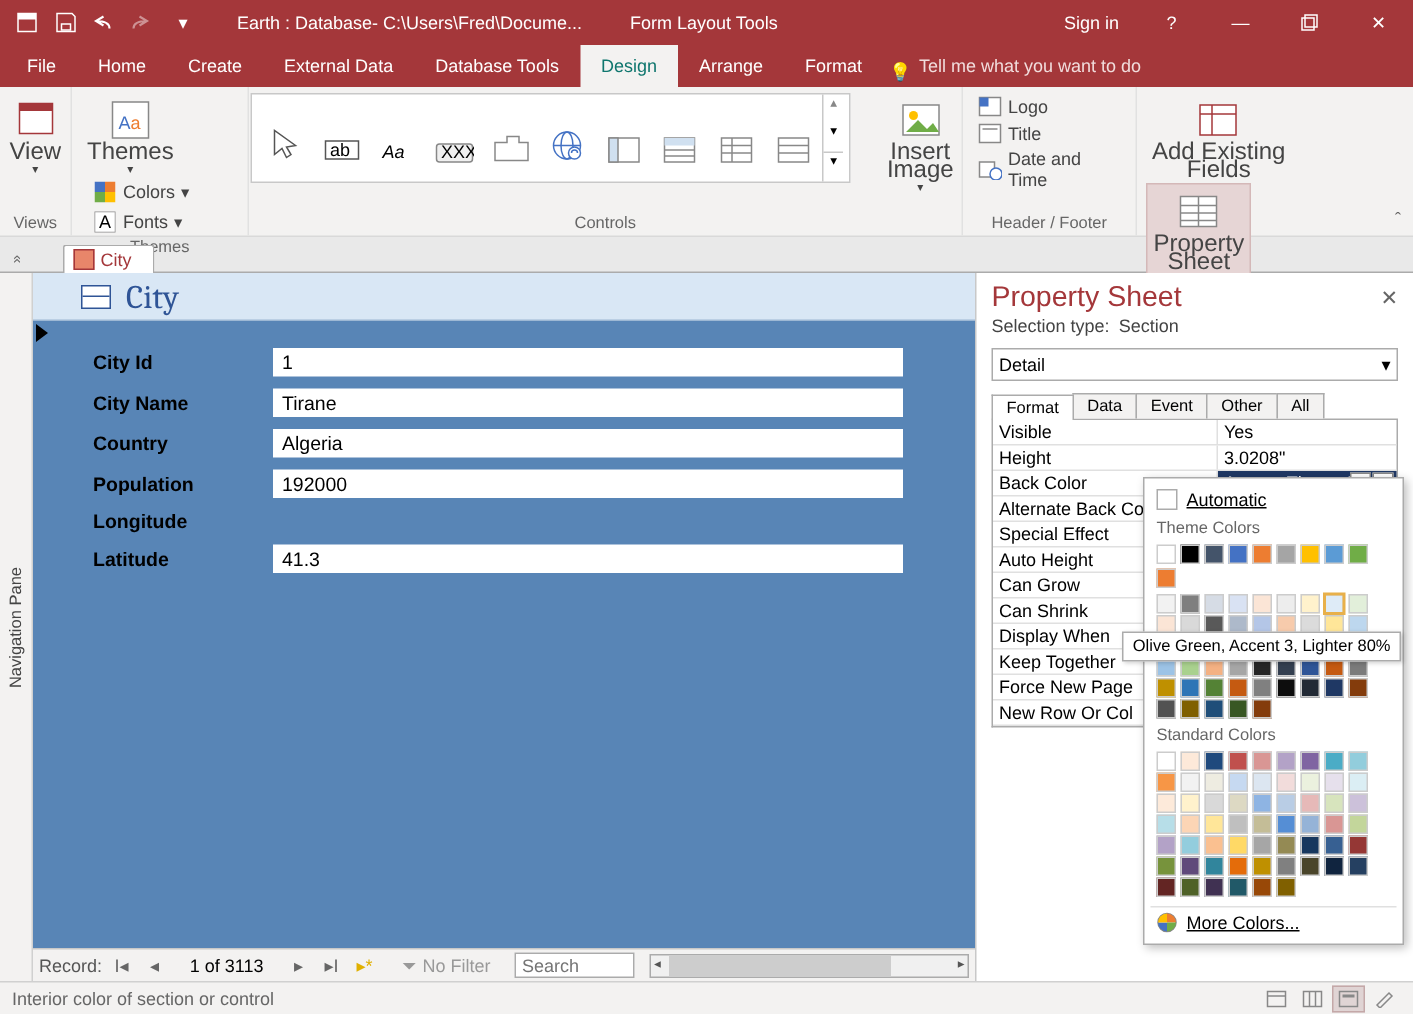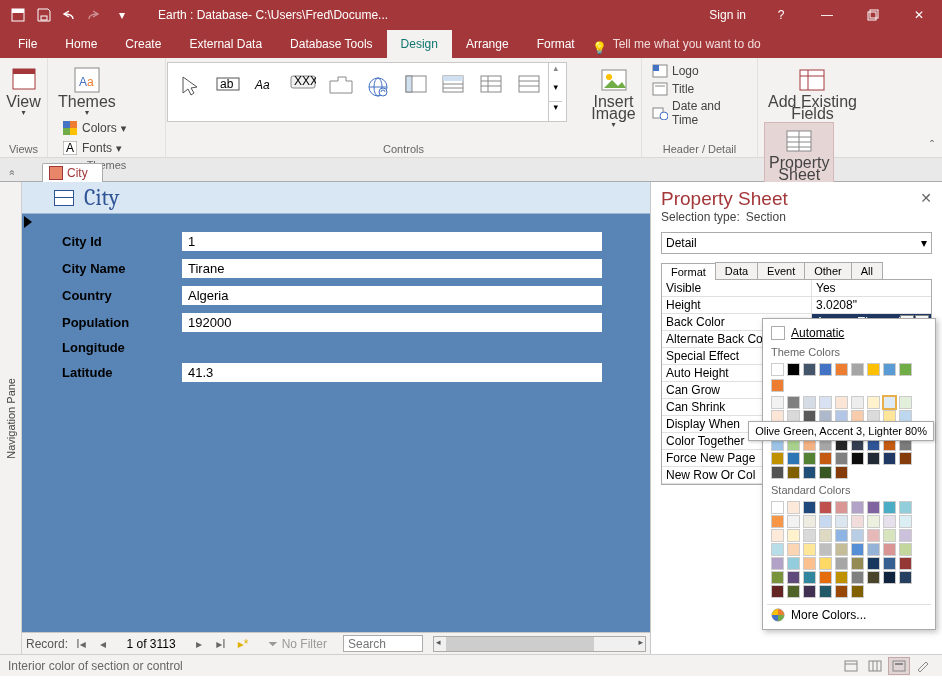--- a/index.html
+++ b/index.html
@@ -20,21 +20,21 @@
 .ribbon{height:100px;background:#f3f2f1;border-bottom:1px solid #d9d9d9;display:flex;position:relative}
 .group{border-right:1px solid #e1e1e1;padding:4px 6px 0;display:flex;flex-direction:column;align-items:center}
 .group-label{font-size:11px;color:#666;text-align:center;margin-top:auto;padding:2px 0}
 .big-btn{display:flex;flex-direction:column;align-items:center;padding:2px 4px;color:#444}
 .big-icon{width:32px;height:32px;display:flex;align-items:center;justify-content:center;font-size:22px}
 .big-btn span.lbl{font-size:16px;line-height:12px;text-align:center}
 .small-btns{display:flex;flex-direction:column;gap:2px;padding-left:4px}
 .small-btn{display:flex;align-items:center;gap:4px;padding:1px 4px;font-size:11px;color:#444}
 .small-icon{width:16px;height:16px;display:inline-flex;align-items:center;justify-content:center;font-size:13px}
 .controls-gallery{width:400px;height:60px;border:1px solid #c8c8c8;background:#fff;display:flex;align-items:center;padding:0 4px;gap:2px}
-.gal-item{width:36px;height:36px;border:1px solid transparent;display:flex;align-items:flex-start;justify-content:center;color:#555}
+.gal-item{width:36px;height:36px;border:1px solid transparent;display:flex;align-items:flex-end;justify-content:center;color:#555}
 .ribbon-collapse{position:absolute;right:8px;bottom:4px;color:#666}
 .tabbar{height:24px;background:#e9e9e9;display:flex;align-items:flex-end;padding-left:42px;border-bottom:1px solid #ababab}
 .tab{background:#fff;border:1px solid #ababab;border-bottom:none;padding:2px 14px 2px 6px;display:flex;align-items:center;gap:4px;font-size:11px;color:#a4373a;border-radius:2px 2px 0 0;position:relative;top:1px}
 .tab .form-ic{width:14px;height:14px;background:#e8866a;border:1px solid #a4373a}
 .body{display:flex;height:472px}
 .navpane{width:22px;background:#f3f2f1;border-right:1px solid #d0d0d0;display:flex;align-items:center;justify-content:center}
 .navpane span{writing-mode:vertical-rl;transform:rotate(180deg);font-size:11px;color:#444}
 .navpane .chev{position:absolute;top:170px;left:6px;font-size:10px;color:#666}
 .form-area{flex:1;background:#fff;display:flex;flex-direction:column;position:relative;min-width:0}
 .form-header{height:32px;background:#d9e7f5;border-bottom:1px solid #9db8d4;display:flex;align-items:center;padding-left:32px}
@@ -104,20 +104,21 @@
         </svg>
       </div>
     <div class="qat-btn" style="opacity:.45">
         <svg width="18" height="14">
           <path d="M6 3 L11 6 L6 9 M11 6 Q2 6 2 11" fill="none" stroke="#fff" stroke-width="1.4"></path>
         </svg>
       </div>
     <div class="qat-btn">▾</div>
   </div>
   <div class="title-text">Earth : Database- C:\Users\Fred\Docume...</div>
+  <div class="title-context">Form Layout Tools</div>
   <div class="win-btns">
     <div class="win-btn sign">Sign in</div>
     <div class="win-btn">?</div>
     <div class="win-btn">—</div>
     <div class="win-btn">
         <svg width="12" height="12">
           <rect x="1" y="3" width="8" height="8" fill="none" stroke="#fff"></rect>
           <rect x="3" y="1" width="8" height="8" fill="none" stroke="#fff"></rect>
         </svg>
       </div>
@@ -291,21 +292,21 @@
       </div>
     <div class="small-btn">
         <span class="small-icon">
           <svg width="16" height="14">
             <rect x="1" y="2" width="10" height="10" fill="#fff" stroke="#888"></rect>
             <circle cx="12" cy="10" r="4" fill="#fff" stroke="#4472c4"></circle>
           </svg>
         </span>
         <span>Date and Time</span>
       </div>
-    <div class="group-label" style="align-self:center">Header / Detail</div>
+    <div class="group-label" style="align-self:center">Header / Footer</div>
   </div>
   <div class="group" style="width:128px;flex-direction:row;flex-wrap:wrap;border-right:none">
     <div class="big-btn">
       <div class="big-icon">
           <svg width="28" height="24">
             <rect x="2" y="2" width="24" height="20" fill="#fff" stroke="#a4373a"></rect>
             <line x1="2" y1="8" x2="26" y2="8" stroke="#a4373a"></line>
             <line x1="10" y1="2" x2="10" y2="22" stroke="#a4373a"></line>
           </svg>
         </div>
@@ -445,21 +446,21 @@
         </div>
       <div class="ps-row">
           <div class="k">Can Shrink</div>
           <div class="v"></div>
         </div>
       <div class="ps-row">
           <div class="k">Display When</div>
           <div class="v"></div>
         </div>
       <div class="ps-row">
-          <div class="k">Color Together</div>
+          <div class="k">Keep Together</div>
           <div class="v"></div>
         </div>
       <div class="ps-row">
           <div class="k">Force New Page</div>
           <div class="v"></div>
         </div>
       <div class="ps-row">
           <div class="k">New Row Or Col</div>
           <div class="v"></div>
         </div>
@@ -604,21 +605,21 @@
   <div class="cp-row">
       <span>
         <svg width="14" height="14">
           <circle cx="7" cy="7" r="6" fill="none" stroke="#888"></circle>
           <path d="M7 1 A6 6 0 0 1 13 7 L7 7Z" fill="#ed7d31"></path>
           <path d="M13 7 A6 6 0 0 1 7 13 L7 7Z" fill="#70ad47"></path>
           <path d="M7 13 A6 6 0 0 1 1 7 L7 7Z" fill="#4472c4"></path>
           <path d="M1 7 A6 6 0 0 1 7 1 L7 7Z" fill="#ffc000"></path>
         </svg>
       </span>
-      <span style="">More Colors...</span>
+      <span style="text-decoration:underline">More Colors...</span>
     </div>
 </div>
 
 <div class="tooltip">Olive Green, Accent 3, Lighter 80%</div>
 
 <div class="statusbar">
   <span>Interior color of section or control</span>
   <div class="views">
     <div class="view-btn">
         <svg width="14" height="12">

